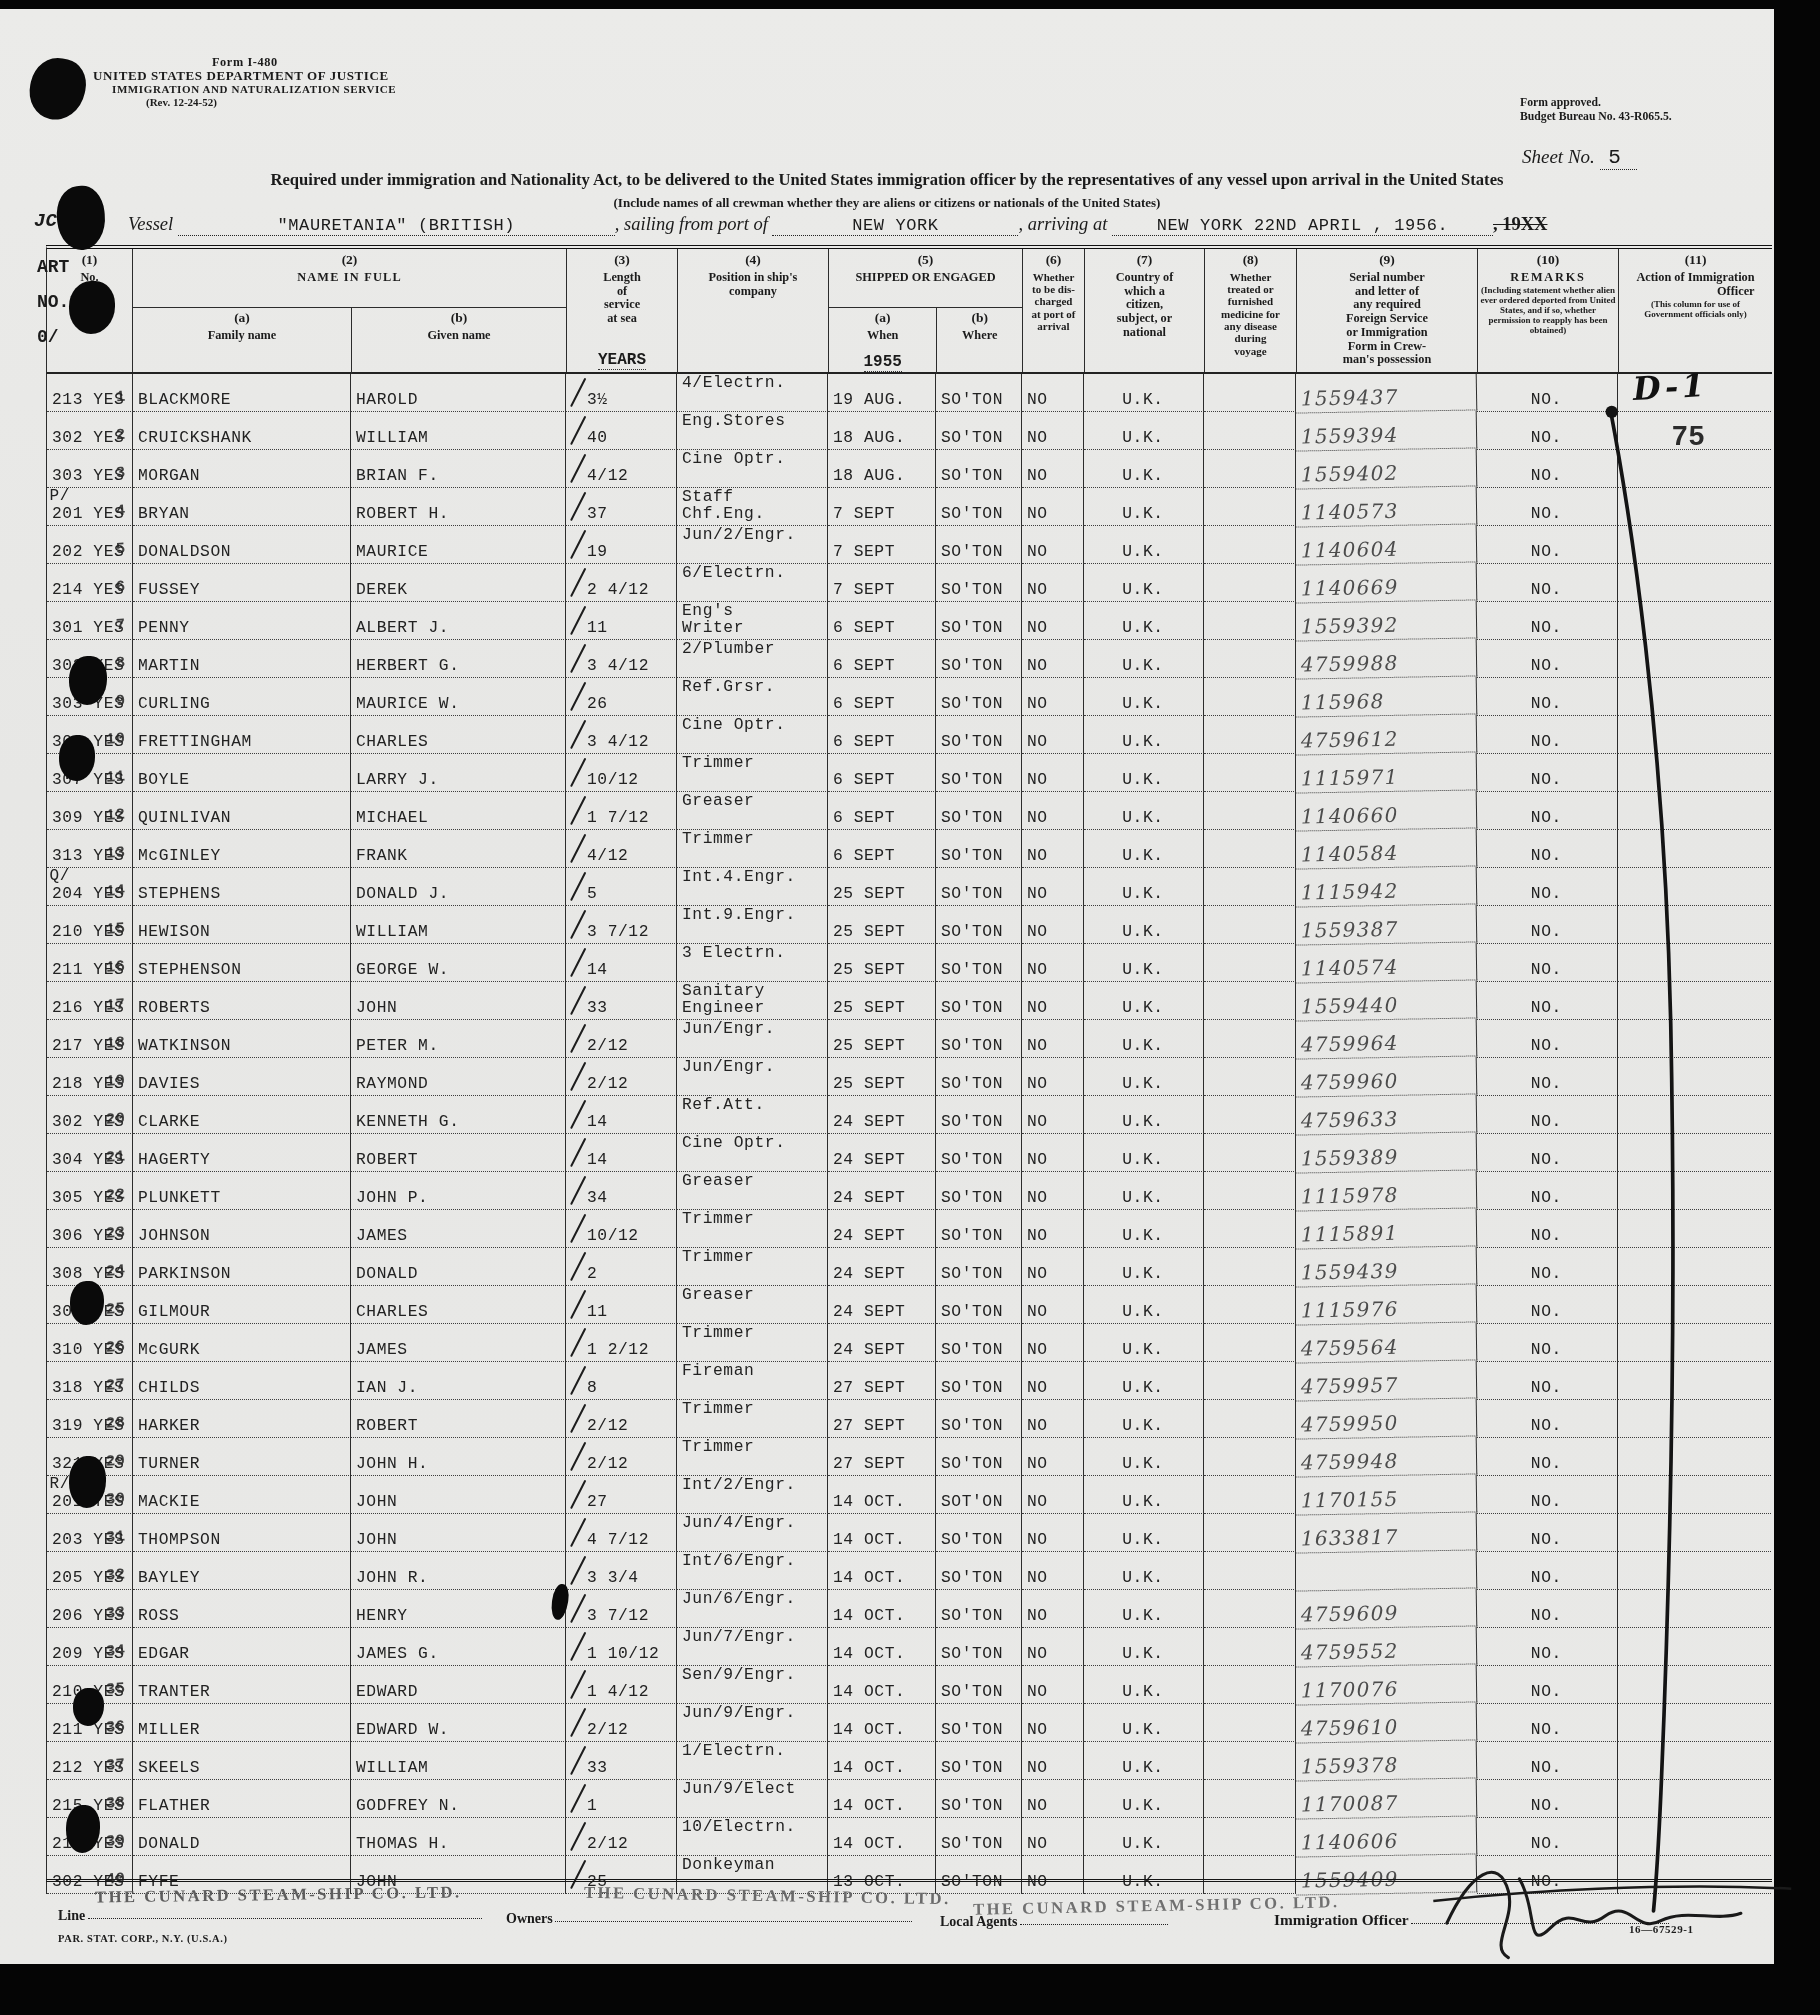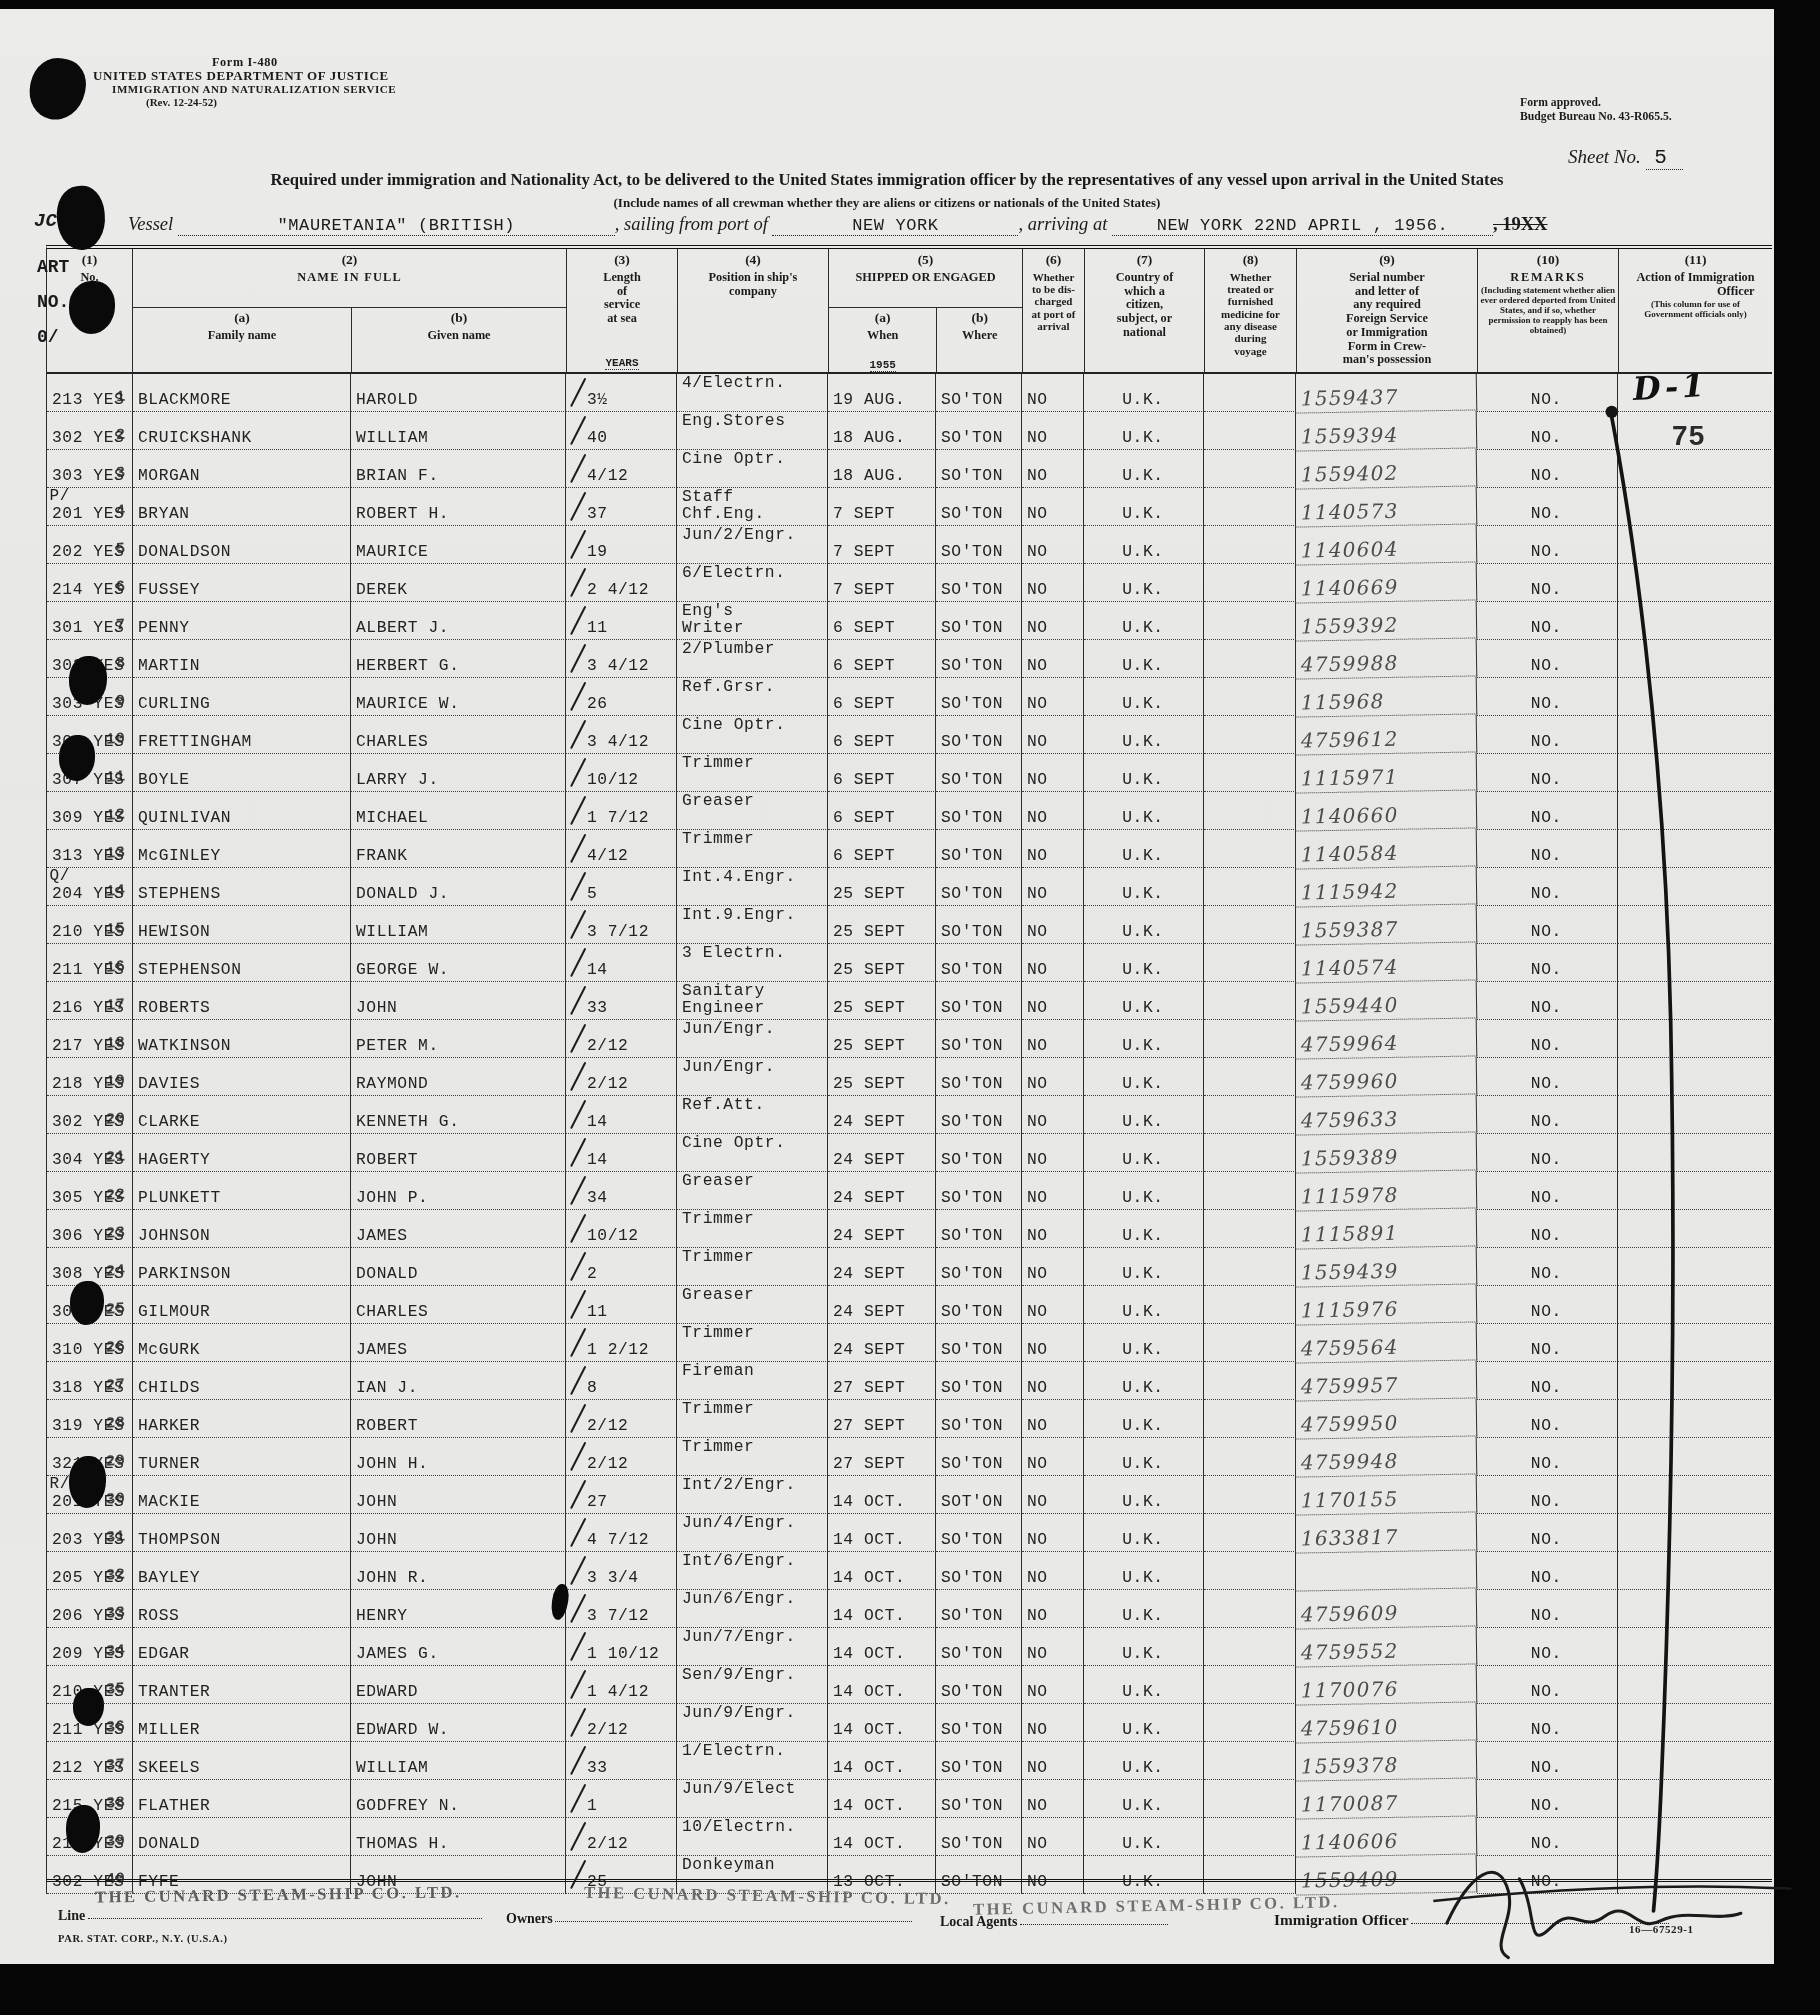--- a/index.html
+++ b/index.html
@@ -10,21 +10,21 @@
   .mono{font-family:"Liberation Mono","DejaVu Sans Mono",monospace;}
   .hand{font-family:"DejaVu Serif","Liberation Serif",serif;font-style:italic;}
   .abs{position:absolute;}
   
   .form-no{left:212px;top:46px;font-weight:bold;font-size:12.3px;letter-spacing:0.6px;}
   .agency1{left:93px;top:59px;font-weight:bold;font-size:13px;letter-spacing:0.6px;}
   .agency2{left:112px;top:74px;font-weight:bold;font-size:11px;letter-spacing:0.6px;}
   .agency3{left:146px;top:87px;font-weight:bold;font-size:11px;}
   .approved{left:1520px;top:87px;font-weight:bold;font-size:11.7px;line-height:1.25;}
   .doc-title{left:0;top:121px;width:1538px;text-align:center;font-weight:bold;font-size:28px;letter-spacing:1.8px;}
-  .sheet-line{left:1568px;top:137px;font-size:19px;font-style:italic;}
+  .sheet-line{left:1522px;top:137px;font-size:19px;font-style:italic;}
   .sheet-no{font-style:normal;font-size:21px;padding:0 16px 0 8.6px;border-bottom:1.8px dotted #222;}
   .subtitle{left:0;top:161px;width:1774px;text-align:center;font-weight:bold;font-size:16.6px;}
   .inc-note{left:0;top:186px;width:1774px;text-align:center;font-weight:bold;font-size:13px;}
   .vessel-line{left:36px;top:205px;width:1722px;font-size:18.5px;font-style:italic;white-space:nowrap;}
   .vessel-line .typed{font-style:normal;font-size:17px;letter-spacing:0.6px;}
   .dotted-seg{display:inline-block;border-bottom:1.8px dotted #222;text-align:center;}
   .strike{text-decoration:line-through;font-style:normal;font-weight:bold;}
   
   .mtable{left:46px;top:236px;width:1726px;}
   .thead{display:flex;border-top:4.3px double #111;border-left:1.2px solid #2c2c2c;border-bottom:2.5px solid #222;height:129px;box-sizing:border-box;background:transparent;}
@@ -34,21 +34,21 @@
   .clabel{font-size:12.3px;text-align:center;line-height:1.12;font-weight:bold;}
   .csmall{font-size:9px;text-align:center;line-height:1.1;font-weight:bold;margin-top:1.8px;padding:0 2.5px;}
   .gtop{height:59px;display:flex;flex-direction:column;align-items:center;padding-top:3.7px;border-bottom:1.2px solid #2c2c2c;box-sizing:border-box;}
   .gsub{display:flex;height:66px;}
   .sub{box-sizing:border-box;text-align:center;padding-top:2.5px;}
   .sub + .sub{border-left:1.2px solid #2c2c2c;}
   .w-no{width:86px;} .w-family{width:218px;} .w-given{width:215px;} .w-serv{width:111px;}
   .w-pos{width:151px;} .w-when{width:108px;} .w-where{width:86px;} .w-disch{width:62px;}
   .w-ctry{width:120px;} .w-med{width:92px;} .w-serial{width:181px;} .w-rem{width:141px;} .w-act{width:153px;}
   .w-name{width:434px;} .w-shipped{width:194px;}
-  .hand-note{font-family:"Liberation Mono","DejaVu Sans Mono",monospace;font-size:11px;font-weight:bold;
+  .hand-note{font-family:"Liberation Mono","DejaVu Sans Mono",monospace;font-size:16px;font-weight:bold;
              border-bottom:1.8px dotted #333;margin-top:auto;margin-bottom:1.2px;}
   
   .tbody{display:block;border-left:1.2px solid #2c2c2c;}
   .trow{display:flex;height:38px;box-sizing:border-box;}
   .cell{box-sizing:border-box;border-right:1.2px solid #2c2c2c;border-bottom:1.8px dotted #3d3d3d;
         display:flex;align-items:flex-end;padding:0 1.2px 1.8px 4.9px;position:relative;
         font-family:"Liberation Mono","DejaVu Sans Mono",monospace;font-size:16.3px;letter-spacing:0.6px;
         white-space:pre;overflow:visible;color:#222;}
   .cell.center{justify-content:center;padding-left:0;}
   .no-cell .seq{position:absolute;right:6.2px;bottom:4.9px;font-weight:bold;font-size:15.4px;opacity:.85;transform:rotate(-4deg);}

